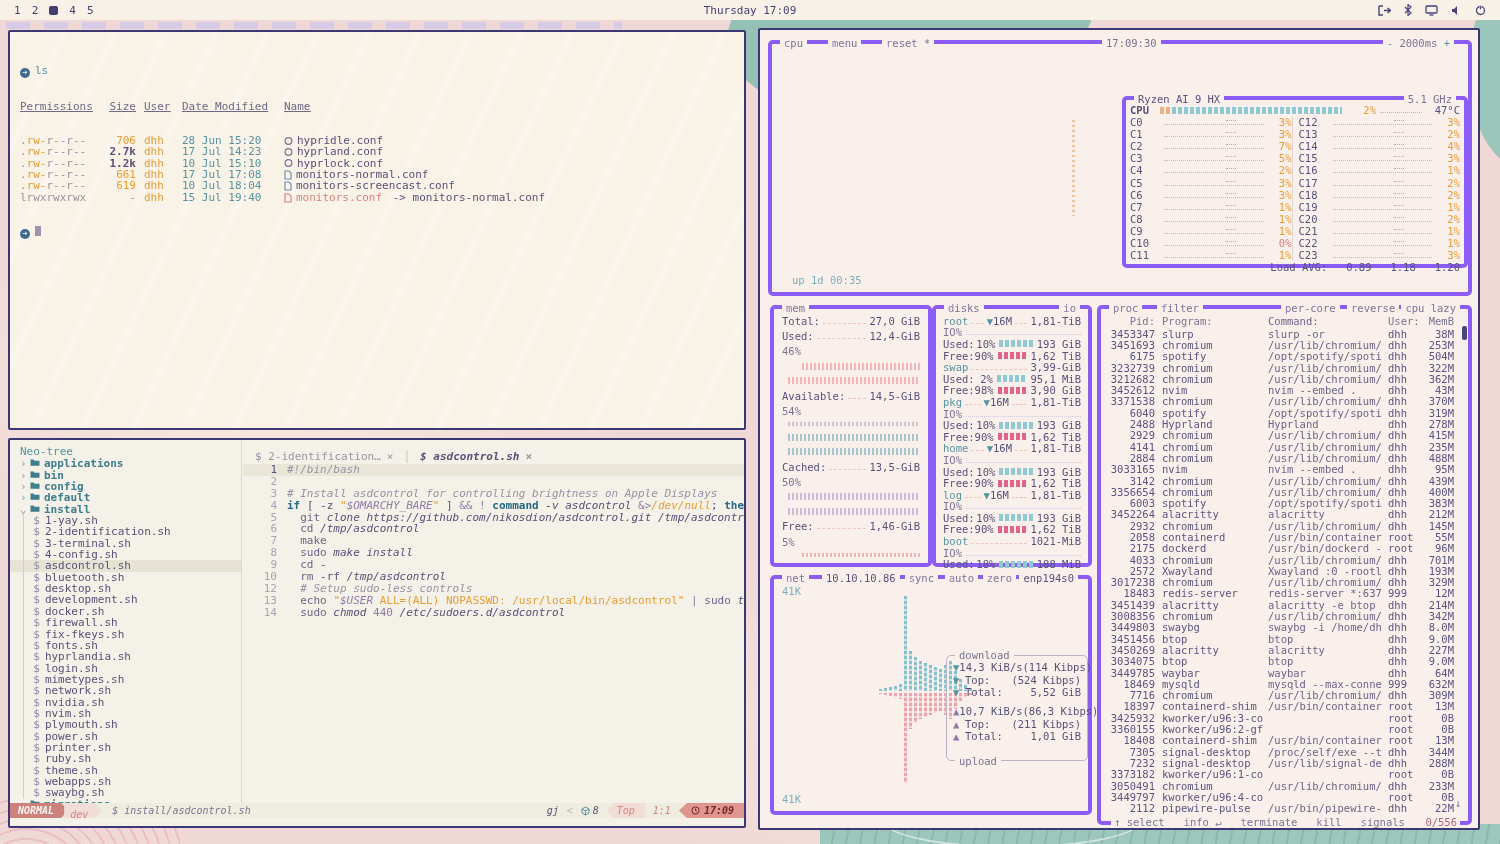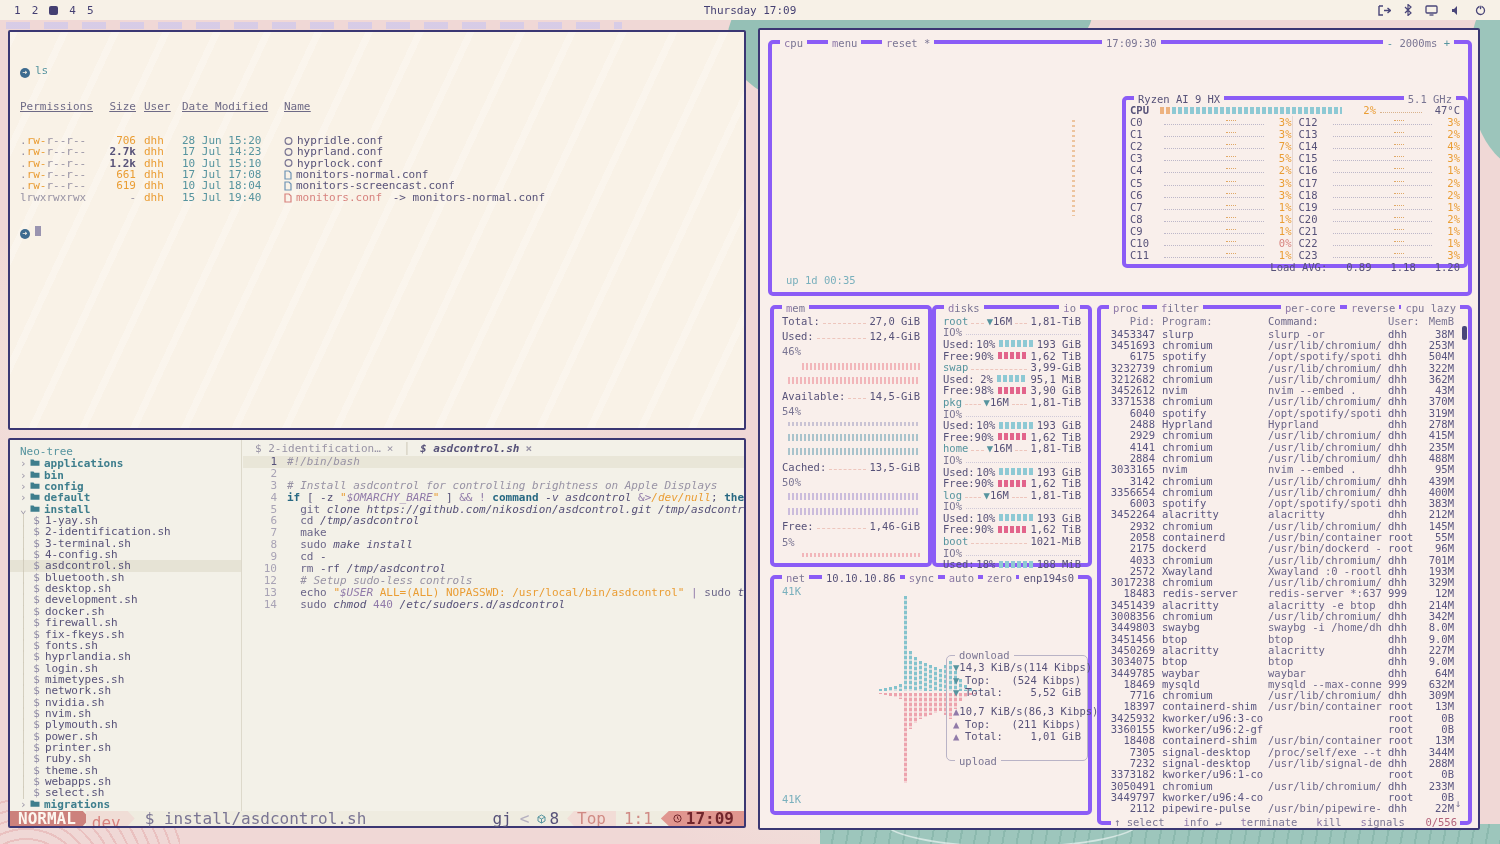--- a/index.html
+++ b/index.html
@@ -55,39 +55,39 @@
       font-size:11px;line-height:11.35px;padding-top:6px;box-sizing:border-box;overflow:hidden;}
   .nt-title{color:#56949f;padding-left:10px;margin-bottom:1px;}
   .nt-item{display:flex;align-items:center;height:11.35px;padding-left:10px;white-space:pre;}
   .nt-item.sel{background:#e6e3d5;}
   .nt-chev{color:#9893a5;width:10px;display:inline-block;}
   .nt-folder{color:#3e7e8d;font-weight:bold;}
   .nt-file{color:#575279;}
   .nt-dollar{color:#8f8aa5;margin-right:5px;}
   .nt-guide{color:#cfcaba;}
   .editor{position:absolute;left:233px;top:0;right:0;bottom:15px;overflow:hidden;}
-  .tabs{display:flex;align-items:center;height:16px;font-size:11px;padding-left:12px;gap:10px;}
+  .tabs{display:flex;align-items:center;height:16px;font-size:11px;padding-left:12px;gap:10px;margin-top:8px;}
   .tab{color:#9893a5;} .tab .x{margin-left:6px;color:#9893a5;}
   .tab.active{color:#575279;font-weight:bold;font-style:italic;}
   .tabsep{color:#c9c4b4;}
   .codeline{display:flex;height:11.9px;font-size:11px;line-height:11.9px;white-space:pre;}
   .codeline.cursorline{background:#e9e6d8;}
   .gutter{width:34px;text-align:right;padding-right:10px;color:#a8a3b5;flex:none;}
   .cursorline .gutter{color:#575279;}
   .c-com{color:#9893a5;font-style:italic;}
   .c-kw{color:#286983;font-weight:bold;}
   .c-cmd{color:#d7827e;}
   .c-str{color:#ea9d34;}
   .c-var{color:#907aa9;font-style:italic;}
   .c-op{color:#907aa9;}
   .c-pth{color:#ea9d34;font-style:italic;}
   .c-it{color:#575279;font-style:italic;}
   .c-num{color:#907aa9;}
-  .statusline{position:absolute;left:0;right:0;bottom:0;height:15px;background:#efece0;
-      display:flex;align-items:center;font-size:16px;}
+  .statusline{position:absolute;left:0;right:0;bottom:8px;height:15px;background:#efece0;
+      display:flex;align-items:center;font-size:10px;font-style:italic;}
   .sl-mode{background:#cc817c;color:#fdf6ef;font-weight:bold;padding:0 8px;height:15px;line-height:15px;
       clip-path:polygon(0 0,calc(100% - 7px) 0,100% 50%,calc(100% - 7px) 100%,0 100%);padding-right:14px;}
   .sl-branch{background:#f0ddd6;color:#d7827e;height:15px;line-height:15px;padding:0 8px 0 6px;margin-left:-4px;
       clip-path:polygon(0 0,calc(100% - 7px) 0,100% 50%,calc(100% - 7px) 100%,0 100%);padding-right:14px;display:flex;align-items:center;gap:4px;flex-direction:column;}
   .sl-file{color:#7a7593;margin-left:10px;}
   .sl-right{margin-left:auto;display:flex;align-items:center;gap:8px;}
   .sl-gj{color:#575279;} .sl-lt{color:#b5b0c0;}
   .sl-plug{color:#56949f;display:flex;align-items:center;gap:3px;}
   .sl-top{background:#f2dcd6;color:#d08a84;padding:0 10px;height:15px;line-height:15px;
       clip-path:polygon(7px 0,100% 0,100% 100%,7px 100%,0 50%);}
@@ -296,21 +296,21 @@
           <div class="nt-item"><span class="nt-guide">│ </span><span class="nt-dollar">$</span><span class="nt-file">mimetypes.sh</span></div>
           <div class="nt-item"><span class="nt-guide">│ </span><span class="nt-dollar">$</span><span class="nt-file">network.sh</span></div>
           <div class="nt-item"><span class="nt-guide">│ </span><span class="nt-dollar">$</span><span class="nt-file">nvidia.sh</span></div>
           <div class="nt-item"><span class="nt-guide">│ </span><span class="nt-dollar">$</span><span class="nt-file">nvim.sh</span></div>
           <div class="nt-item"><span class="nt-guide">│ </span><span class="nt-dollar">$</span><span class="nt-file">plymouth.sh</span></div>
           <div class="nt-item"><span class="nt-guide">│ </span><span class="nt-dollar">$</span><span class="nt-file">power.sh</span></div>
           <div class="nt-item"><span class="nt-guide">│ </span><span class="nt-dollar">$</span><span class="nt-file">printer.sh</span></div>
           <div class="nt-item"><span class="nt-guide">│ </span><span class="nt-dollar">$</span><span class="nt-file">ruby.sh</span></div>
           <div class="nt-item"><span class="nt-guide">│ </span><span class="nt-dollar">$</span><span class="nt-file">theme.sh</span></div>
           <div class="nt-item"><span class="nt-guide">│ </span><span class="nt-dollar">$</span><span class="nt-file">webapps.sh</span></div>
-          <div class="nt-item"><span class="nt-guide">│ </span><span class="nt-dollar">$</span><span class="nt-file">select.sh</span></div>
+          <div class="nt-item"><span class="nt-guide">│ </span><span class="nt-dollar">$</span><span class="nt-file">swaybg.sh</span></div>
           <div class="nt-item"><span class="nt-chev">›</span><span><svg width="10" height="9" viewBox="0 0 10 9" style="margin-right:4px;">
                 <path d="M0.5 1.5h3l1 1.3h5v5H.5z" fill="#3e7e8d"></path>
               </svg></span><span class="nt-folder">migrations</span></div>
         </div>
     </aside>
     <div class="editor">
       <div class="tabs" id="tabs">
           <span class="tab"><span>$ 2-identification…</span><span class="x">×</span></span>
           <span class="tabsep">│</span>
           <span class="tab active"><span>$ asdcontrol.sh</span><span class="x">×</span></span>
@@ -368,21 +368,21 @@
 
   <section class="win btop">
 
     <div class="bx cpu-outer">
       <span class="btitle" style="left:8px;"><b>c</b><span title="cpu"></span>pu</span>
       <span class="btitle" style="left:56px;"><b>m</b>enu</span>
       <span class="btitle" style="left:110px;"><b>r</b>eset *</span>
       <span class="btitle" style="left:330px;">17:09:30</span>
       <span class="btitle" style="right:14px;"><span style="color:#56949f">-</span> <span>2000ms</span> <span style="color:#56949f">+</span></span>
       <div class="cpu-faint"></div>
-      <span class="up-label" style="bottom:6px;left:14px;">up 1d 00:35</span>
+      <span class="up-label" style="bottom:6px;left:20px;">up 1d 00:35</span>
 
       <div class="bx ryzen">
         <span class="btitle" style="left:8px;color:#575279;">Ryzen AI 9 HX</span>
         <span class="btitle" style="right:8px;">5.1 GHz</span>
         <div class="ry-body">
           <div class="cpu-row">
             <span class="cpu-lbl">CPU</span>
             <span class="cpu-meter"></span>
             <span class="cpu-pct">2%</span>
             <span class="cpu-dots"></span>

